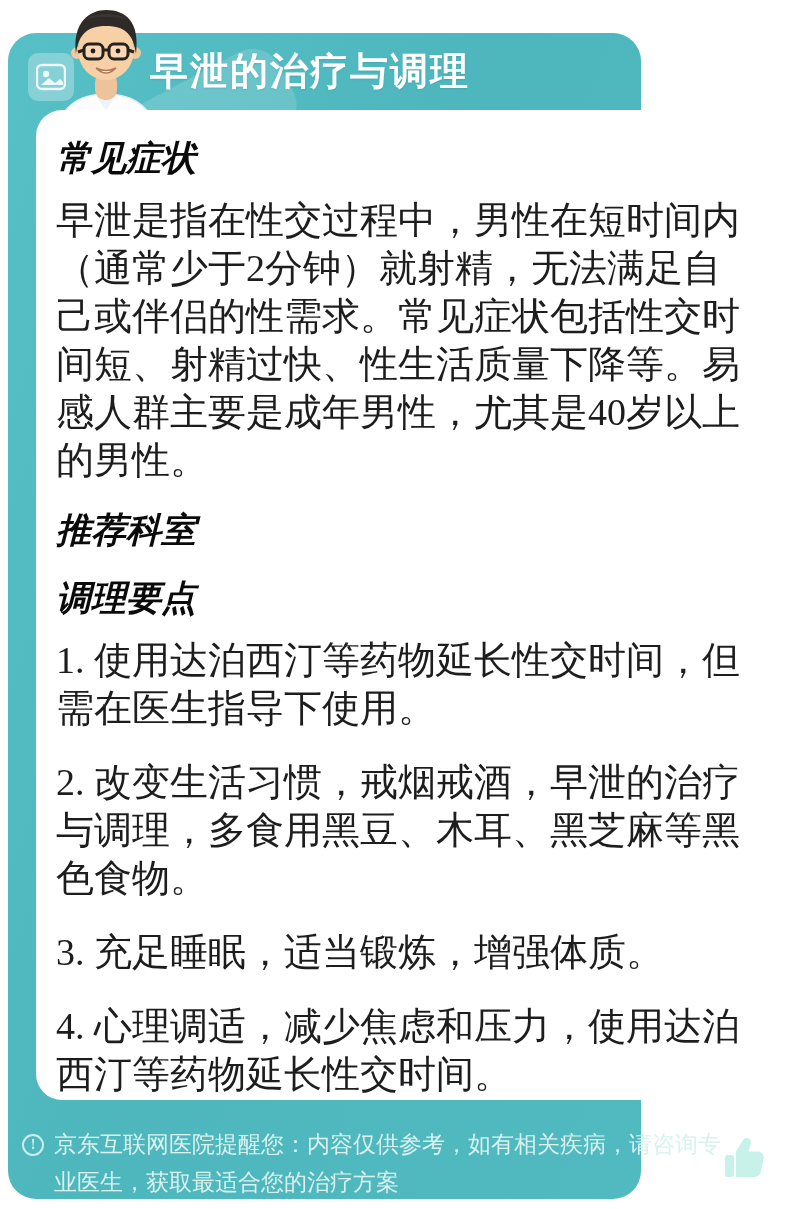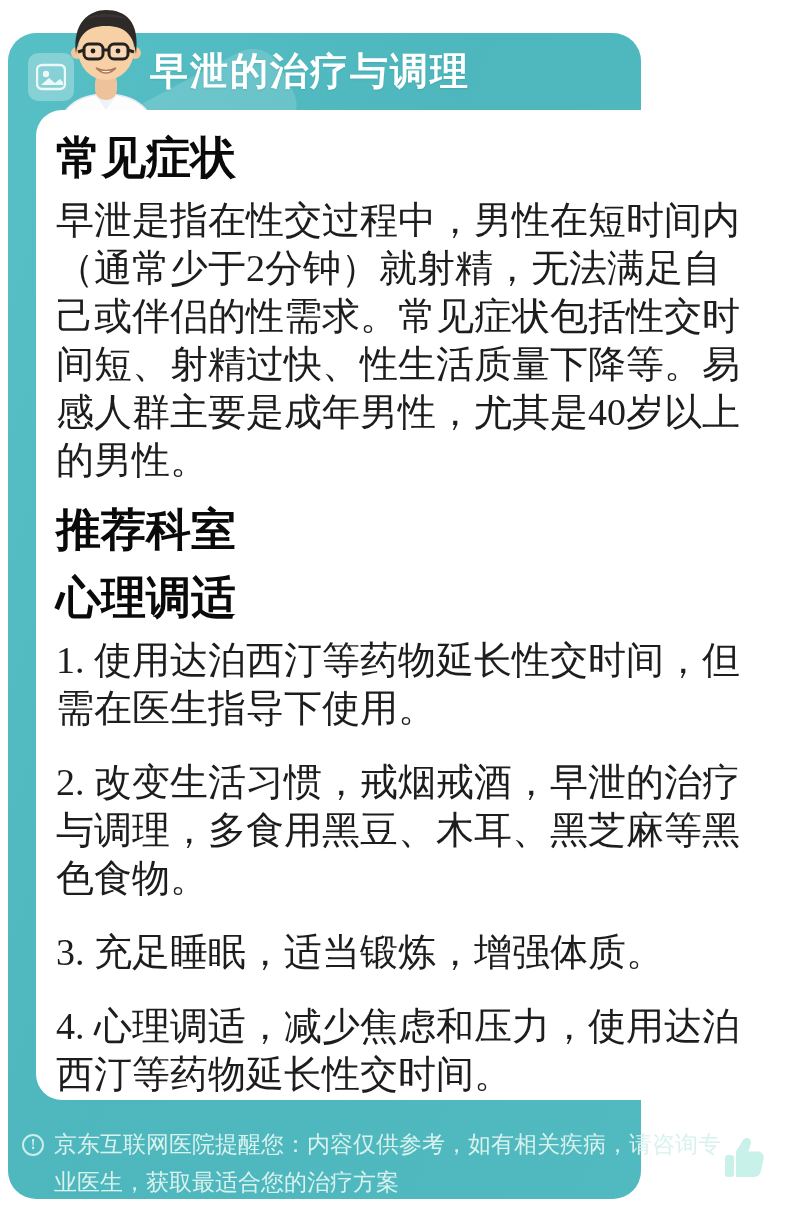--- a/index.html
+++ b/index.html
@@ -35,23 +35,23 @@
   
   .avatar { position: absolute; left: 32px; top: -27px; width: 132px; height: 138px; }
 
   
   .card {
     position: absolute; left: 28px; top: 77px; width: 730px; height: 990px;
     background: #ffffff; border-radius: 26px;
     padding: 20px 20px 0 20px; overflow: hidden;
   }
   .card h2 {
-    font-size: 45px; font-weight: 700; color: #0a0a0a;
+    font-size: 35px; font-weight: 700; color: #0a0a0a;
     font-family: "Liberation Sans", sans-serif;
-    margin: 24px 0 16px 0; line-height: 44px;
+    margin: 24px 0 16px 0; line-height: 44px; font-style: italic;
   }
   .card h2:first-child { margin-top: 6px; }
   .card p, .card li {
     font-size: 38px; color: #1d1d1d; line-height: 48px;
     font-family: "Liberation Serif", "Liberation Sans", sans-serif;
   }
   .card p { margin: 0 0 8px 0; }
   .card ol { list-style: none; counter-reset: cp; margin-top: 4px; }
   .card ol li { counter-increment: cp; margin-bottom: 26px; }
   .card ol li::before {
@@ -116,21 +116,21 @@
       <path d="M56 62 Q66 72 76 62 Q66 67 56 62 Z" fill="#ffffff" stroke="#b07a5c" stroke-width="1.5"></path>
     </svg>
   </div>
 
   <div class="card">
     <h2>常见症状</h2>
     <p>早泄是指在性交过程中，男性在短时间内（通常少于2分钟）就射精，无法满足自己或伴侣的性需求。常见症状包括性交时间短、射精过快、性生活质量下降等。易感人群主要是成年男性，尤其是40岁以上的男性。</p>
 
     <h2>推荐科室</h2>
 
-    <h2>心理调适</h2>
+    <h2>调理要点</h2>
     <ol>
       <li>使用达泊西汀等药物延长性交时间，但需在医生指导下使用。</li>
       <li>改变生活习惯，戒烟戒酒，早泄的治疗与调理，多食用黑豆、木耳、黑芝麻等黑色食物。</li>
       <li>充足睡眠，适当锻炼，增强体质。</li>
       <li>心理调适，减少焦虑和压力，使用达泊西汀等药物延长性交时间。</li>
       <li>如果有肾虚等基础疾病，应积极治疗基础疾病，避免影响性功能的恢复和改善。</li>
     </ol>
   </div>
 
   <div class="footer">

